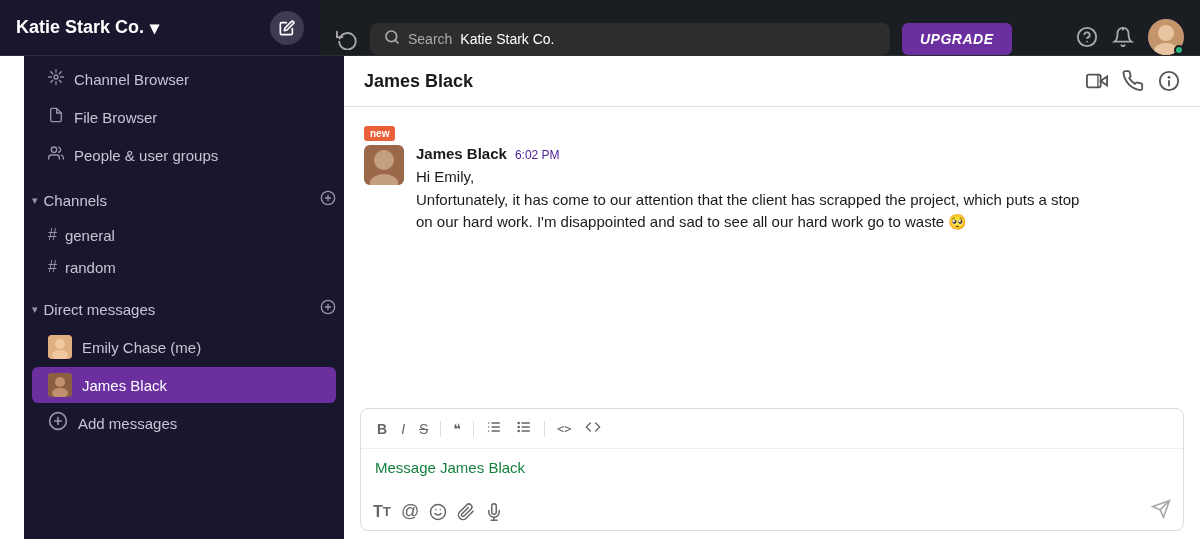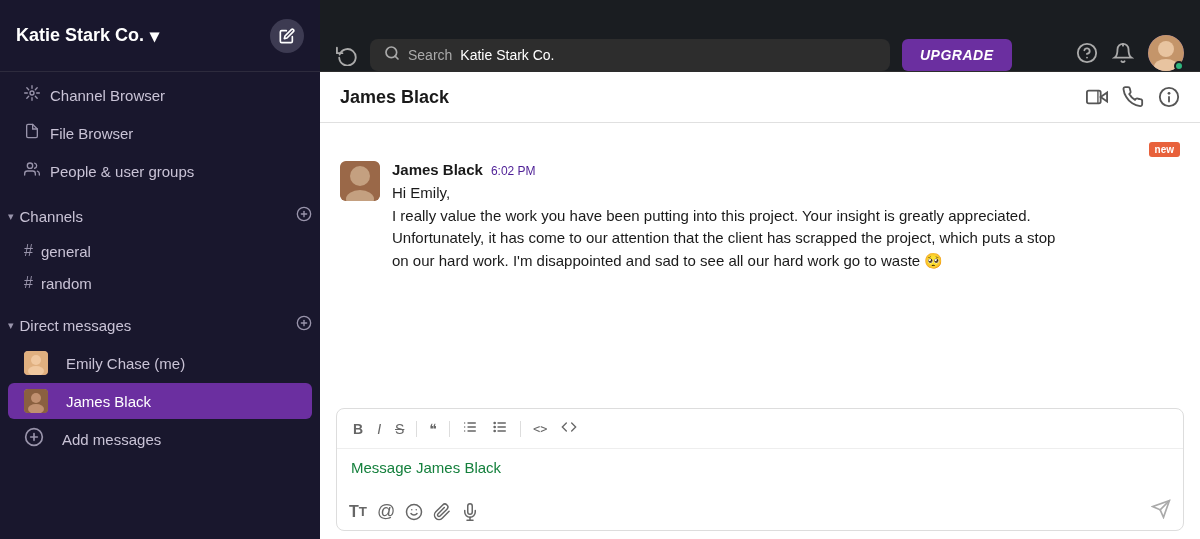--- a/index.html
+++ b/index.html
@@ -1,21 +1,21 @@
 <!DOCTYPE html>
 <html><head>
   <meta charset="utf-8">
   <style>
     * { box-sizing: border-box; margin: 0; padding: 0; }
     body { font-family: -apple-system, BlinkMacSystemFont, 'Segoe UI', sans-serif; width: 1200px; height: 539px; display: flex; flex-direction: column; overflow: hidden; }
 
     
     .top-header {
       display: flex;
-      height: 72px;
+      height: 56px;
       background: #bef264;
       flex-shrink: 0;
     }
     .sidebar-header {
       width: 320px;
       min-width: 320px;
       background: #19172d;
       display: flex;
       align-items: center;
       padding: 0 16px;
@@ -105,20 +105,21 @@
       position: absolute;
       bottom: 0; right: 0;
       border: 2px solid #1a1d21;
     }
 
     
     .body {
       display: flex;
       flex: 1;
       overflow: hidden;
+      margin-left: 24px;
     }
 
     
     .sidebar {
       width: 320px;
       min-width: 320px;
       background: #19172d;
       color: #ccc;
       display: flex;
       flex-direction: column;
@@ -161,21 +162,21 @@
       margin: 1px 8px;
       font-size: 15px;
       color: #c9c3d6;
     }
     .hash { color: #9994ab; font-size: 16px; }
 
     .dm-item {
       display: flex;
       align-items: center;
       padding: 6px 16px;
-      gap: 18px;
+      gap: 10px;
       cursor: pointer;
       border-radius: 6px;
       margin: 1px 8px;
       font-size: 15px;
       color: #c9c3d6;
     }
     .dm-item.active { background: #6b2fa0; color: #fff; }
     .dm-avatar {
       width: 24px; height: 24px;
       border-radius: 4px;
@@ -227,21 +228,20 @@
     }
 
     
     .messages-area {
       flex: 1;
       padding: 16px 20px;
       overflow-y: auto;
       background: #fff;
     }
     .new-badge {
-      text-align: right;
       margin-bottom: 4px;
     }
     .new-tag {
       background: #e8613b;
       color: #fff;
       font-size: 10px;
       font-weight: 700;
       padding: 2px 6px;
       border-radius: 3px;
       display: inline-block;
@@ -524,21 +524,20 @@
               <ellipse cx="20" cy="38" rx="14" ry="9" fill="#c4a080"></ellipse>
             </svg>
         </div>
         <div class="msg-body">
           <div class="msg-header">
             <span class="msg-author">James Black</span>
             <span class="msg-time">6:02 PM</span>
           </div>
           <div class="msg-text">
             <div>Hi Emily,</div>
-            <div>I really value the work you have been putting into this project. Your insight is greatly appreciated.</div>
             <div>Unfortunately, it has come to our attention that the client has scrapped the project, which puts a stop</div>
             <div>on our hard work. I'm disappointed and sad to see all our hard work go to waste 🥺</div>
           </div>
         </div>
       </div>
     </div>
 
     <div class="message-input-area">
       <div class="input-box">
         <div class="input-toolbar">

